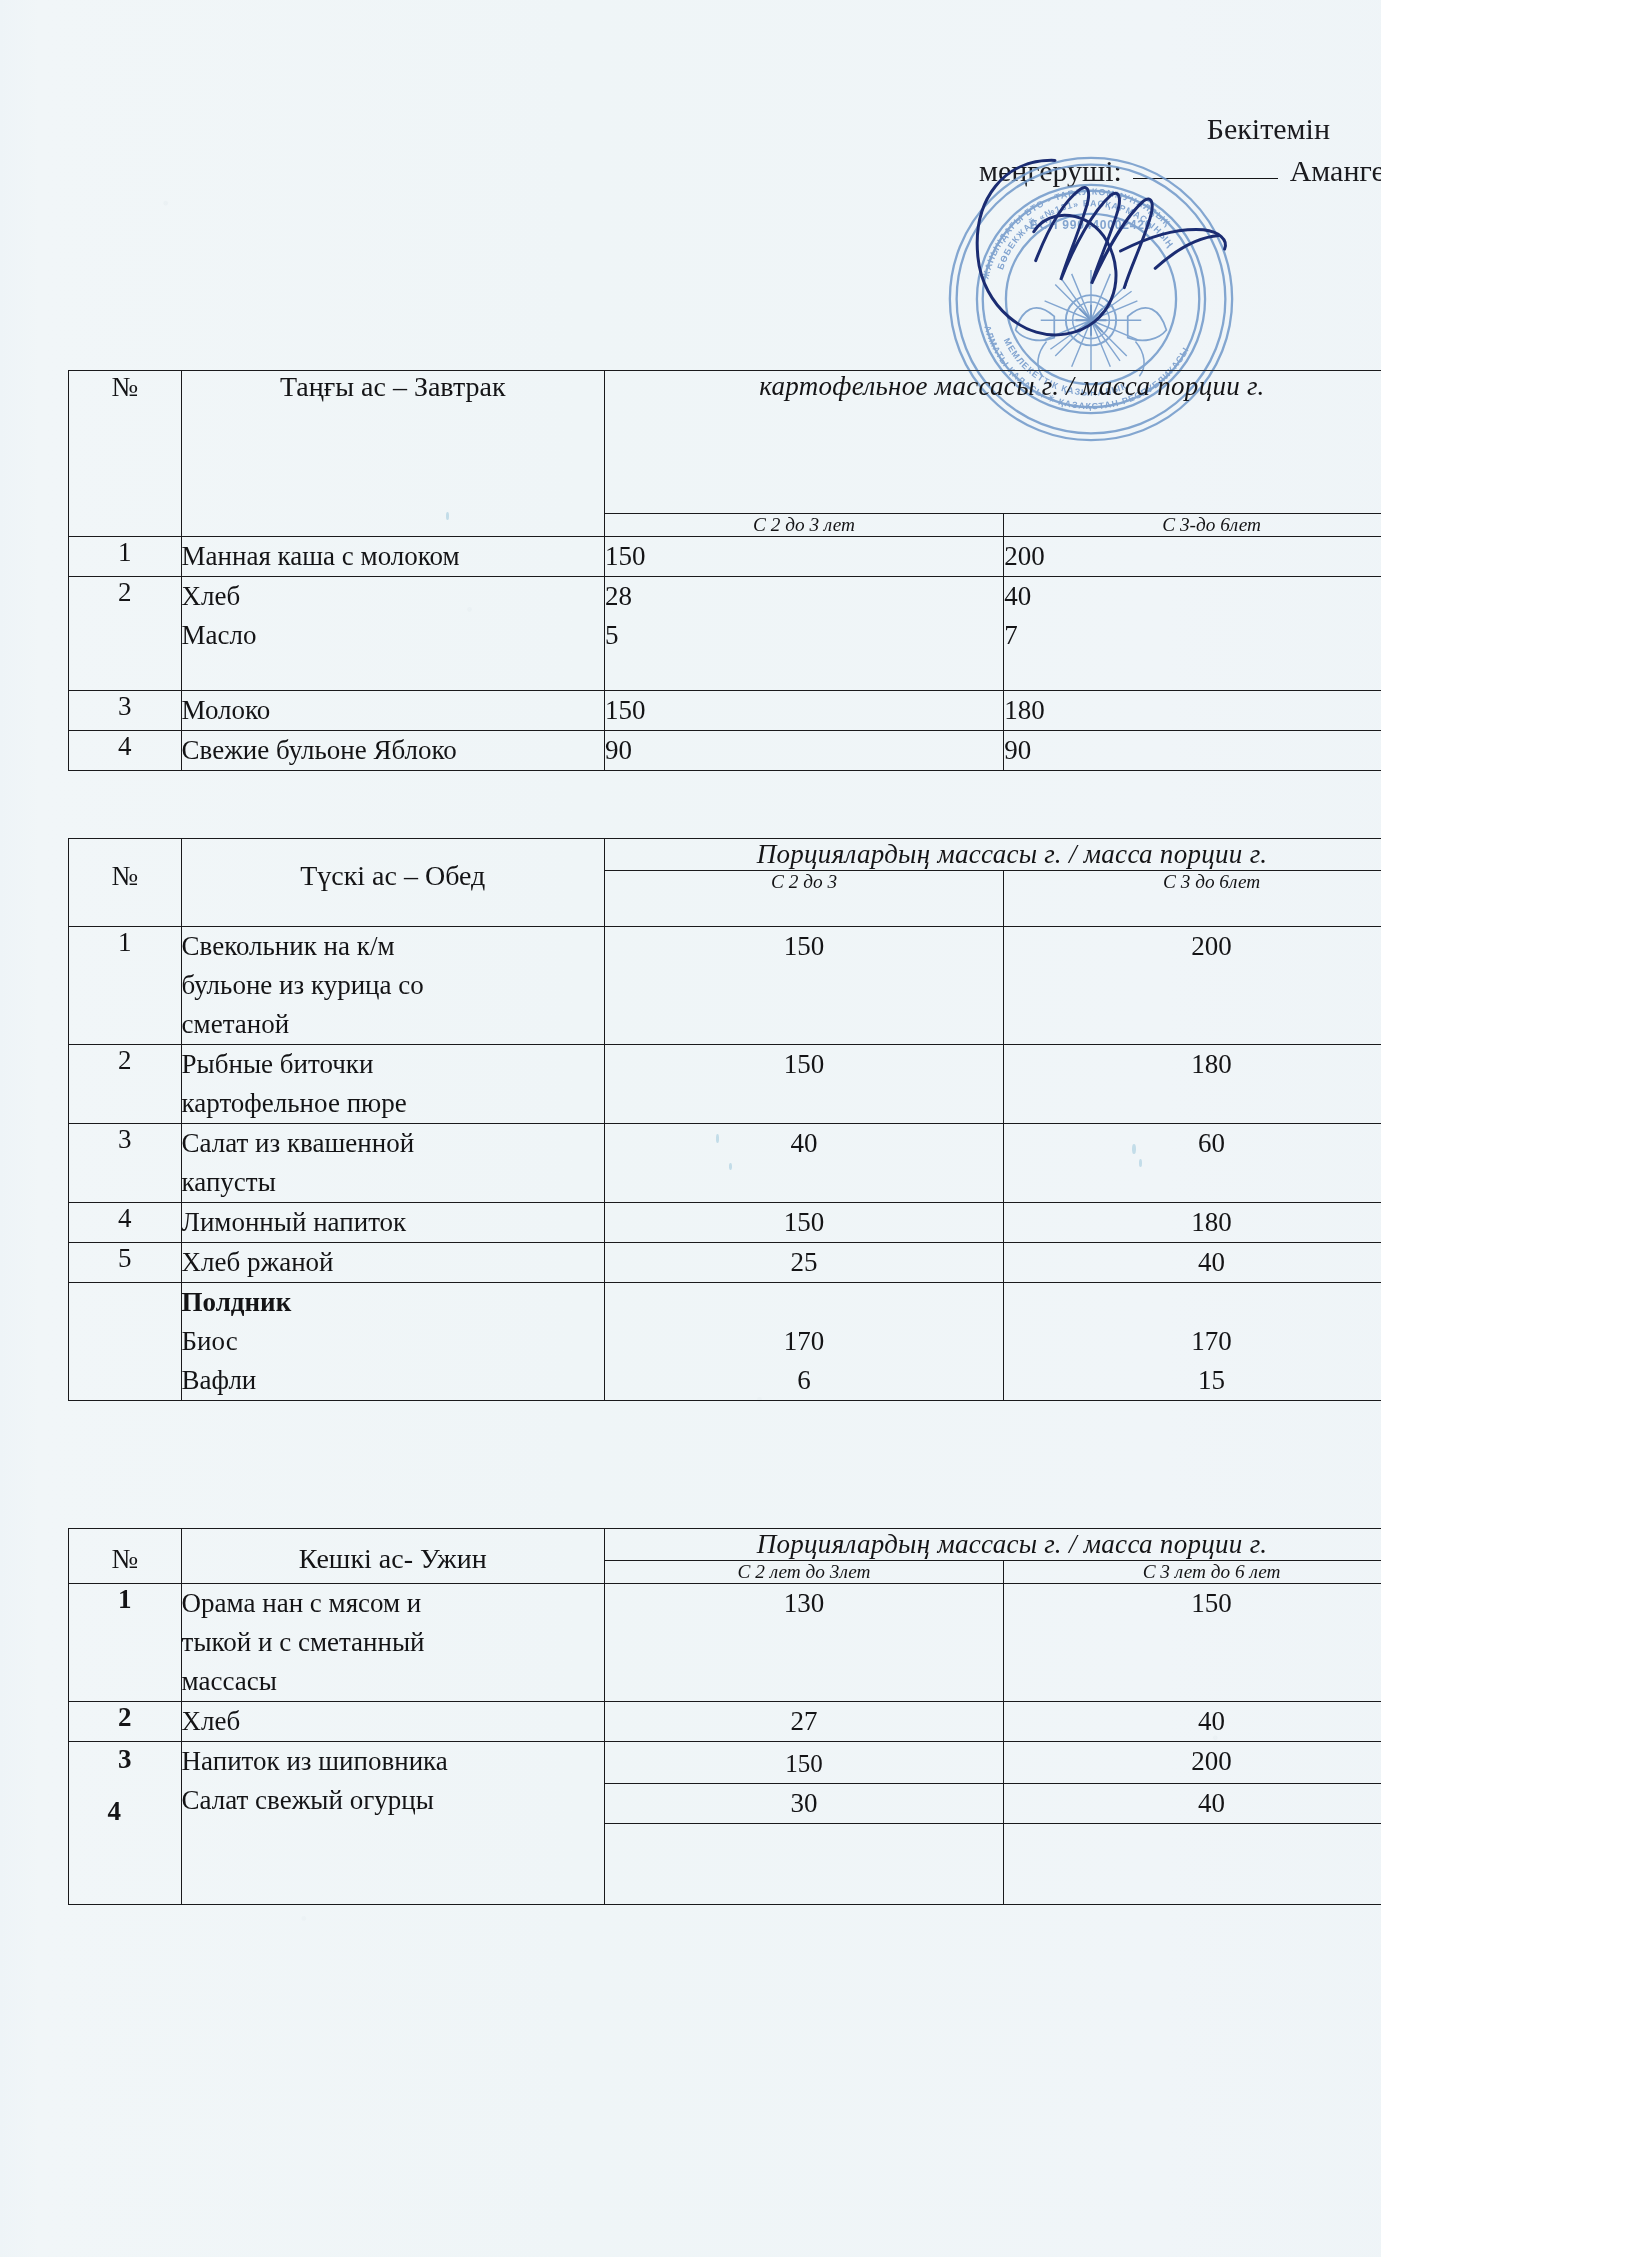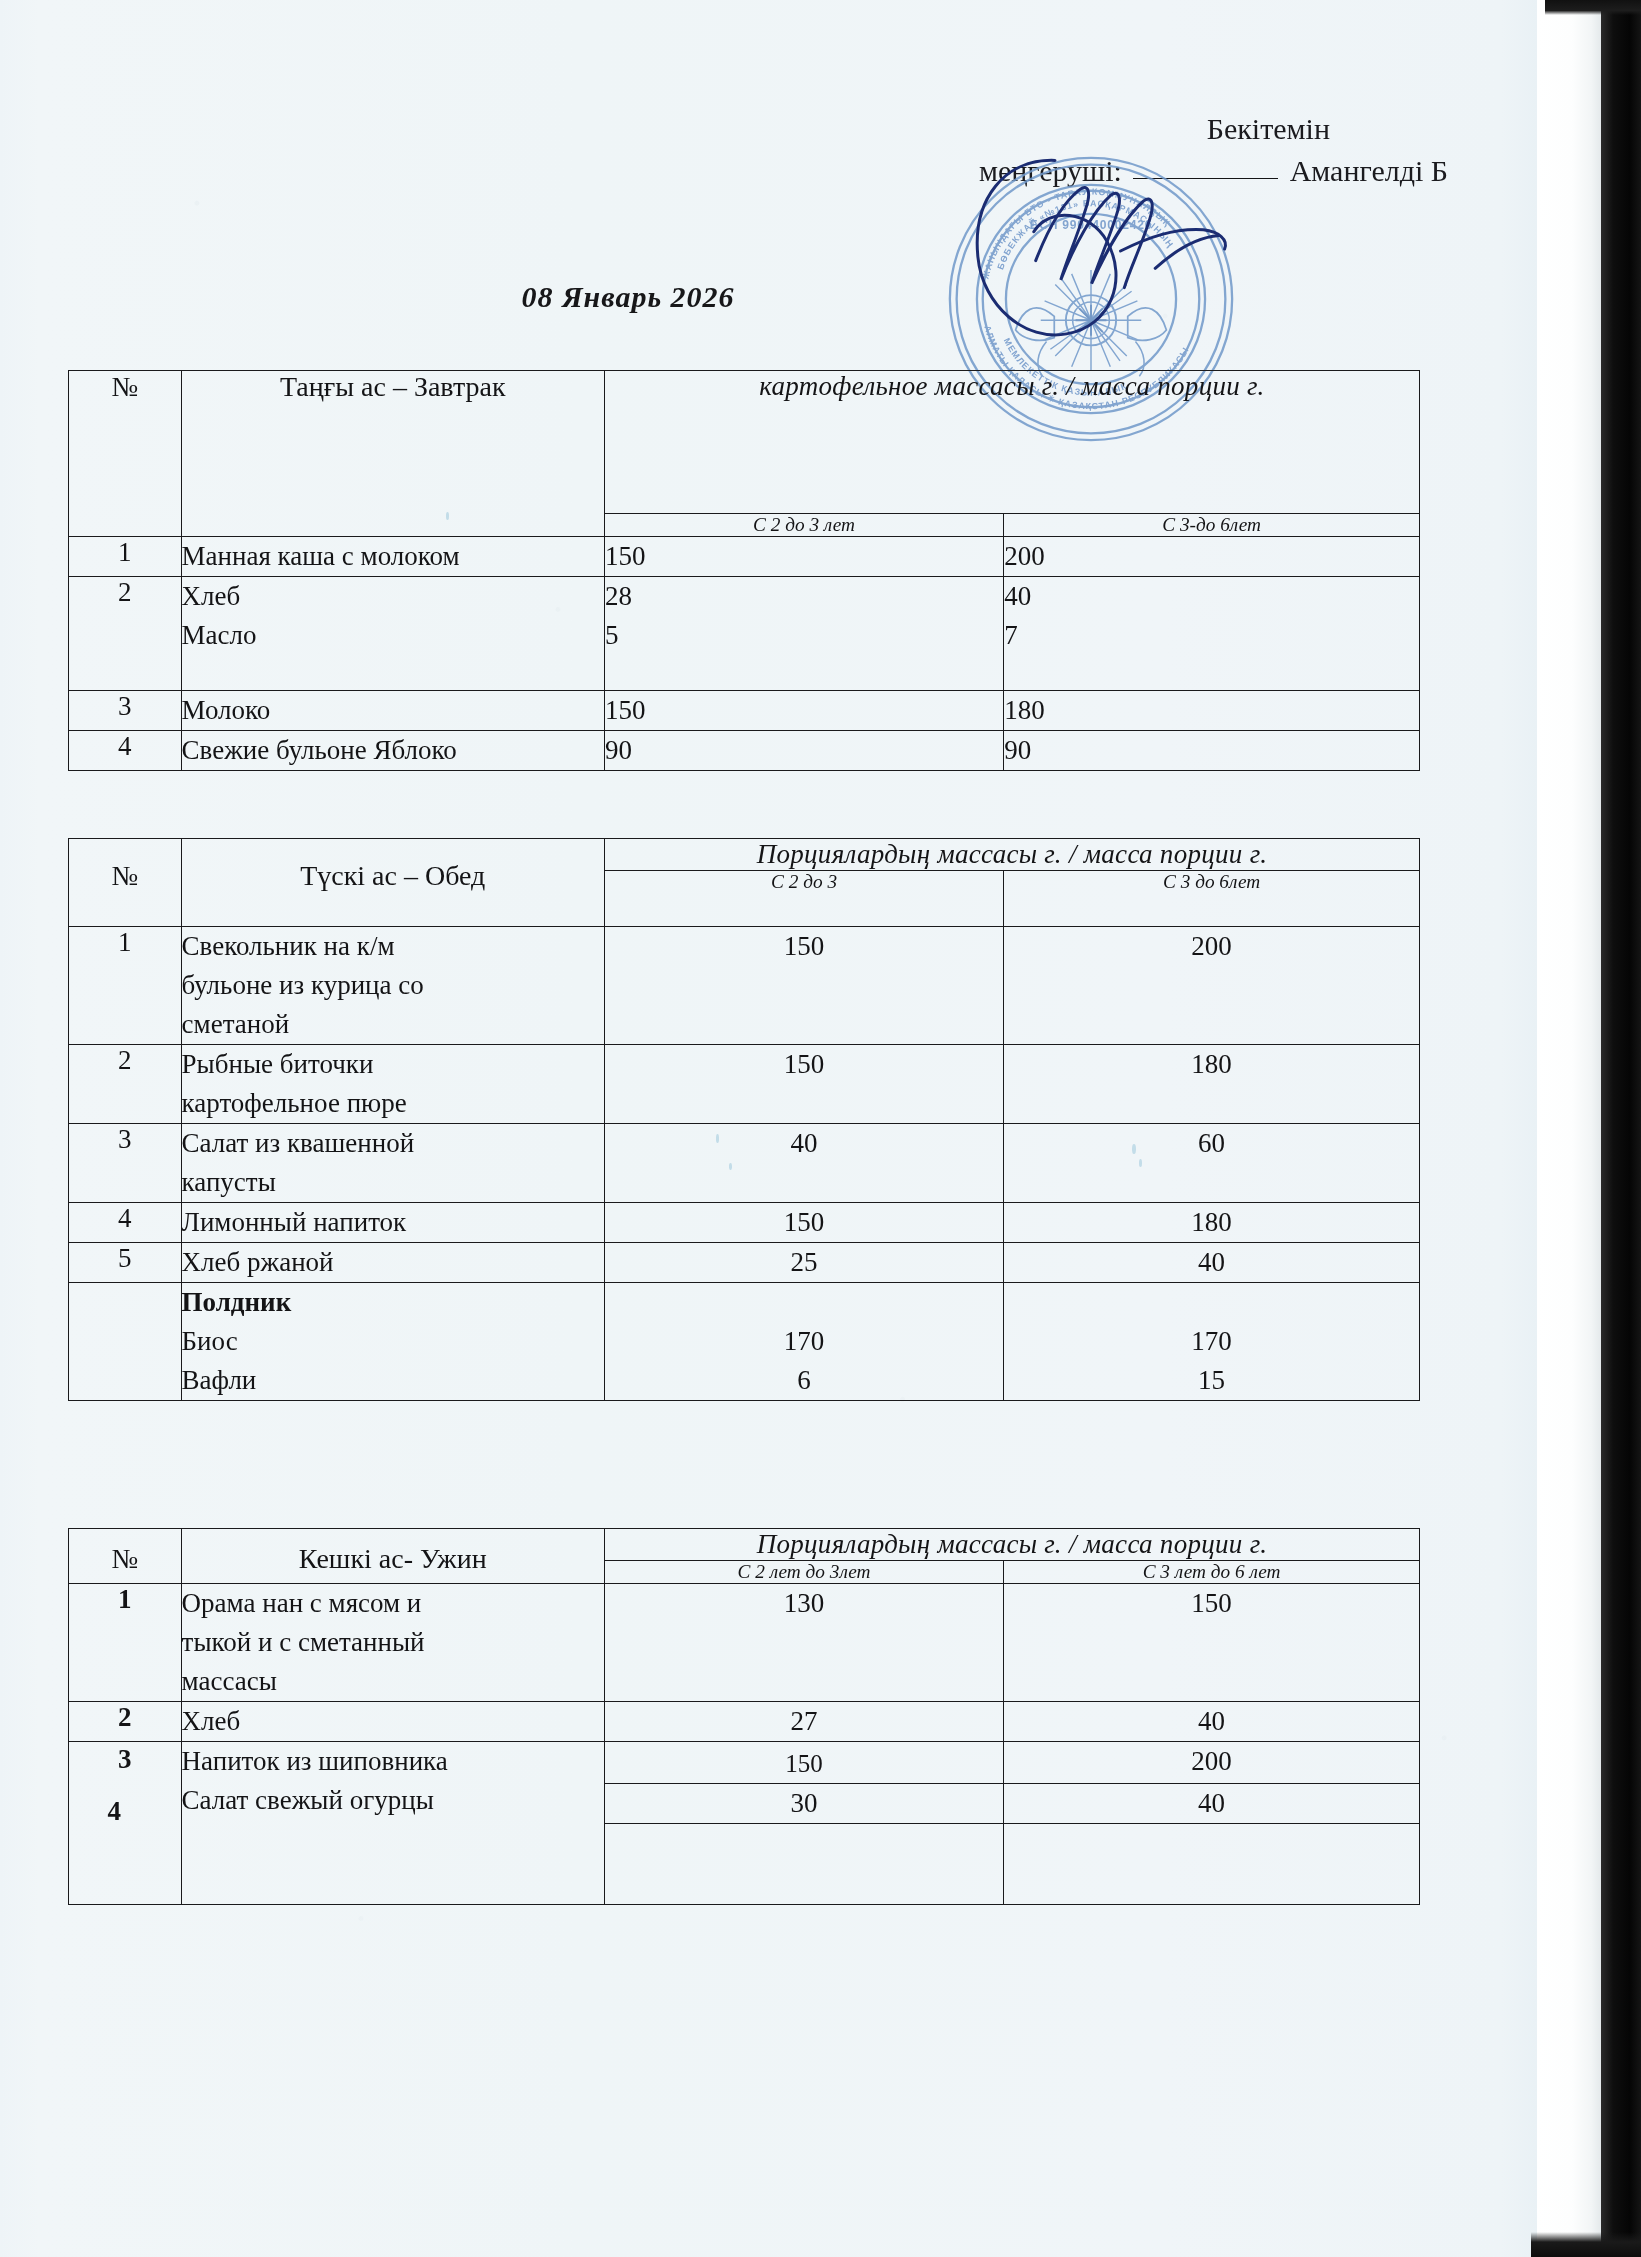--- a/index.html
+++ b/index.html
@@ -10,21 +10,21 @@
     background: #ffffff;
     font-family: "Liberation Serif", serif;
     overflow: hidden;
     position: relative;
   }
 
   
   #page {
     position: absolute;
     left: 0; top: 0;
-    width: 1641px; height: 2257px;
+    width: 1381px; height: 2257px;
     background:
       linear-gradient(90deg,
         #eef4f7 0px,
         #f1f6f8 39px,
         #eff5f7 579px,
         #f0f5f8 1159px,
         #eef4f7 1501px,
         #e9f1f5 1537px);
     overflow: hidden;
   }
@@ -270,21 +270,20 @@
                C128 68 86 64 70 90"></path>
       <path d="M72 120 C86 84 102 58 118 46 C126 40 130 48 124 66 C116 92 104 120 98 140
                C112 104 132 68 150 52 C158 46 162 54 156 72 C148 98 136 124 130 144
                C146 108 166 74 184 58 C192 52 196 60 190 78 C182 104 170 128 164 148"></path>
       <path d="M160 110 C188 96 216 86 246 88 C262 90 272 98 268 108"></path>
       <path d="M196 128 C216 110 238 96 262 94"></path>
     </g>
   </svg>
 
   <div id="title-wrap">
-    <div id="doc-date">08  Январь   2026</div>
   </div>
 
   <table class="menu" id="t1">
     <colgroup>
       <col class="c-num">
         <col class="c-dish">
         <col class="c-v1">
         <col class="c-v2">
     </colgroup>
     <tbody>

